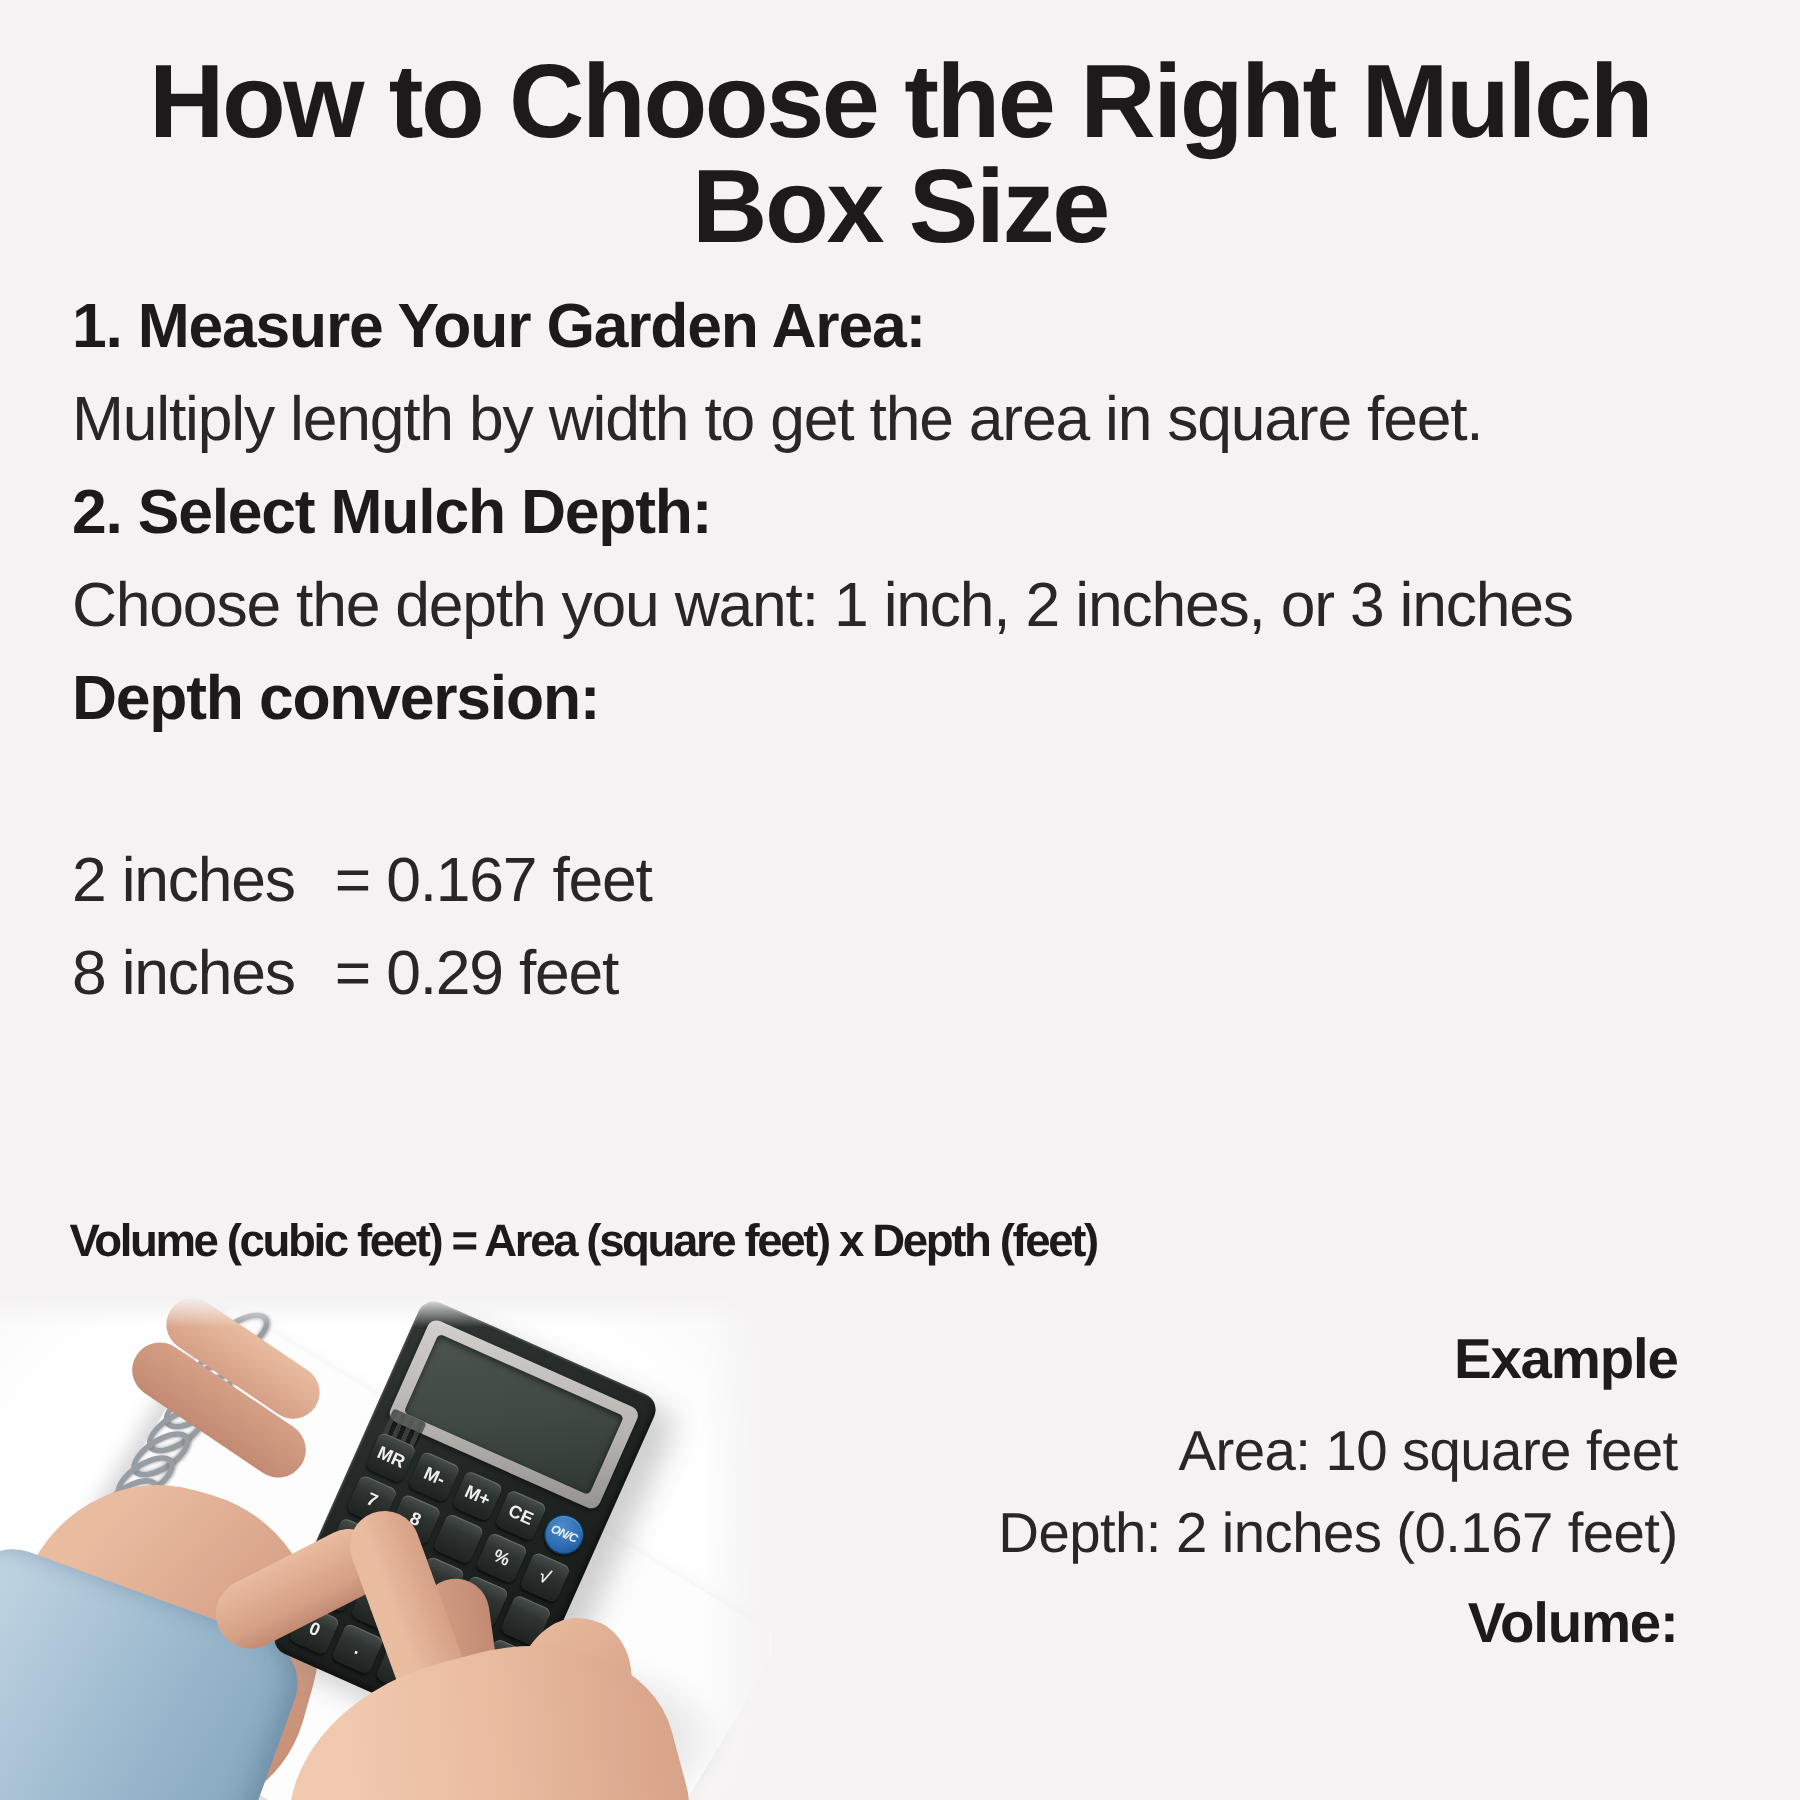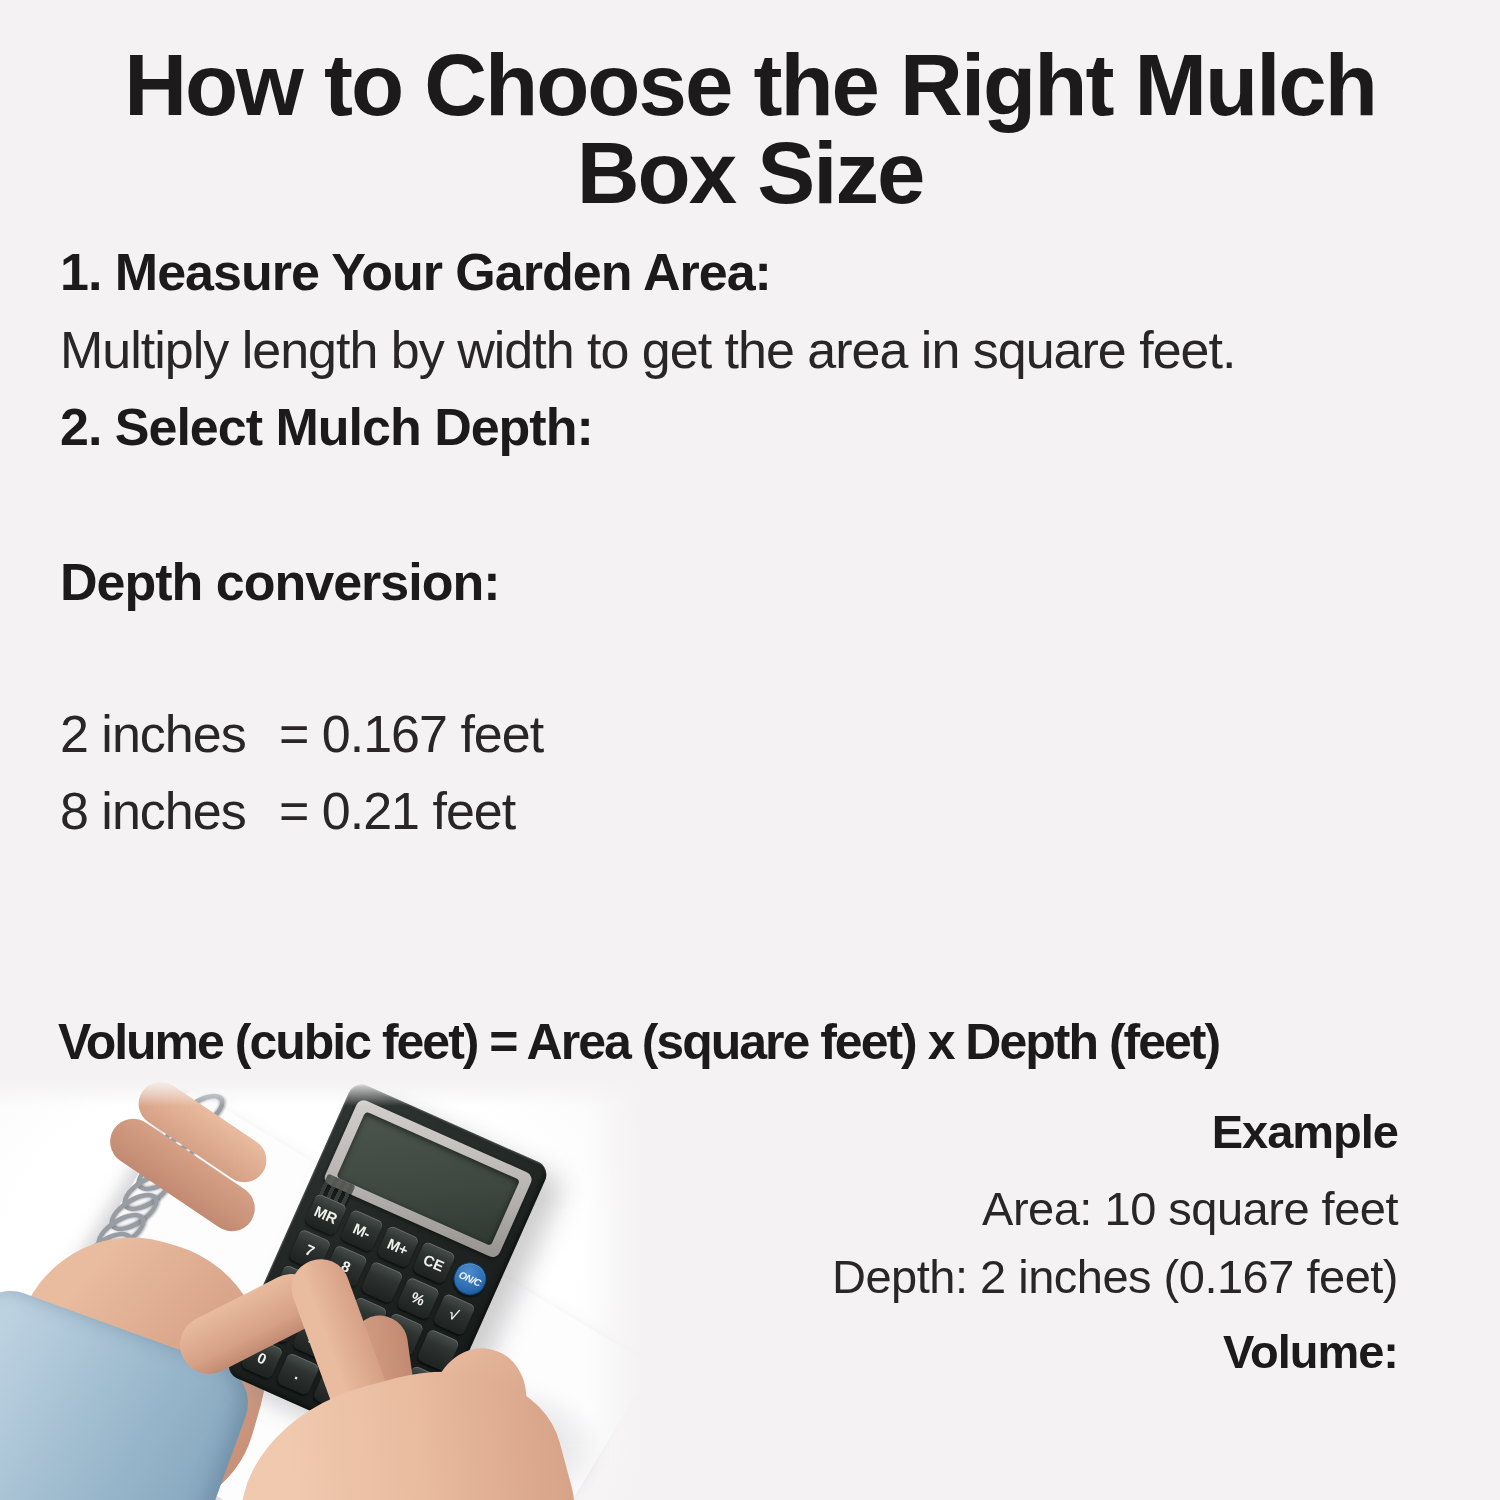--- a/index.html
+++ b/index.html
@@ -8,21 +8,21 @@
     background:var(--bg);color:var(--ink);
     font-family:"Liberation Sans","DejaVu Sans",sans-serif;
   }
   .line{position:absolute;white-space:nowrap;line-height:1.12;}
   .title-line{left:0;width:100%;text-align:center;font-size:87px;font-weight:bold;letter-spacing:-2px;}
   .t1{top:36px;}
   .t2{top:124px;}
   .heading{left:60px;font-size:52px;font-weight:bold;letter-spacing:-1px;}
   .body-text{left:60px;font-size:52px;font-weight:normal;letter-spacing:-1px;color:#2a2627;}
   .conv-label{display:inline-block;width:219px;}
-  .formula{left:58px;font-size:50px;font-weight:bold;letter-spacing:-2px;}
+  .formula{left:58px;font-size:38px;font-weight:bold;letter-spacing:-2px;}
   .example-line{left:598px;width:800px;text-align:right;font-size:47px;letter-spacing:-0.5px;color:#2a2627;}
   .example-bold{font-weight:bold;letter-spacing:-1px;color:var(--ink);}
 
   
   .photo{position:absolute;left:0;top:1080px;width:642px;height:420px;overflow:hidden;
          background:radial-gradient(ellipse at 45% 42%, #ffffff 55%, #fbfafb 78%, var(--bg) 100%);}
   .photo *{position:absolute;}
   .notebook{left:190px;top:8px;width:540px;height:336px;background:#fdfdfe;
             transform:rotate(31deg);transform-origin:0 0;border-radius:6px;
             box-shadow:-9px 7px 16px rgba(140,140,150,.35);z-index:1;}
@@ -91,25 +91,26 @@
 
 <div class="page">
 
   <div class="line title-line t2">Box Size</div>
   <div class="line title-line t1">How to Choose the Right Mulch</div>
 
   <div class="line heading" style="top:243px">1. Measure Your Garden Area:</div>
   <div class="line body-text" style="top:321px">Multiply length by width to get the area in square feet.</div>
 
   <div class="line heading" style="top:398px">2. Select Mulch Depth:</div>
+  <div class="line body-text" style="top:476px">Choose the depth you want: 1 inch, 2 inches, or 3 inches</div>
 
   <div class="line heading" style="top:553px">Depth conversion:</div>
 
   <div class="line body-text" style="top:705px"><span class="conv-label">2 inches</span><span>= 0.167 feet</span></div>
-  <div class="line body-text" style="top:782px"><span class="conv-label">8 inches</span><span>= 0.21 feet</span></div>
+  <div class="line body-text" style="top:782px"><span class="conv-label">8 inches</span><span>= 0.29 feet</span></div>
 
   <div class="line formula" style="top:1014px">Volume (cubic feet) = Area (square feet) x Depth (feet)</div>
 
   <div class="line example-line example-bold" style="top:1106px">Example</div>
   <div class="line example-line" style="top:1183px">Area: 10 square feet</div>
   <div class="line example-line" style="top:1251px">Depth: 2 inches (0.167 feet)</div>
   <div class="line example-line example-bold" style="top:1326px">Volume:</div>
 
   <div class="photo">
     <div class="notebook"></div>

